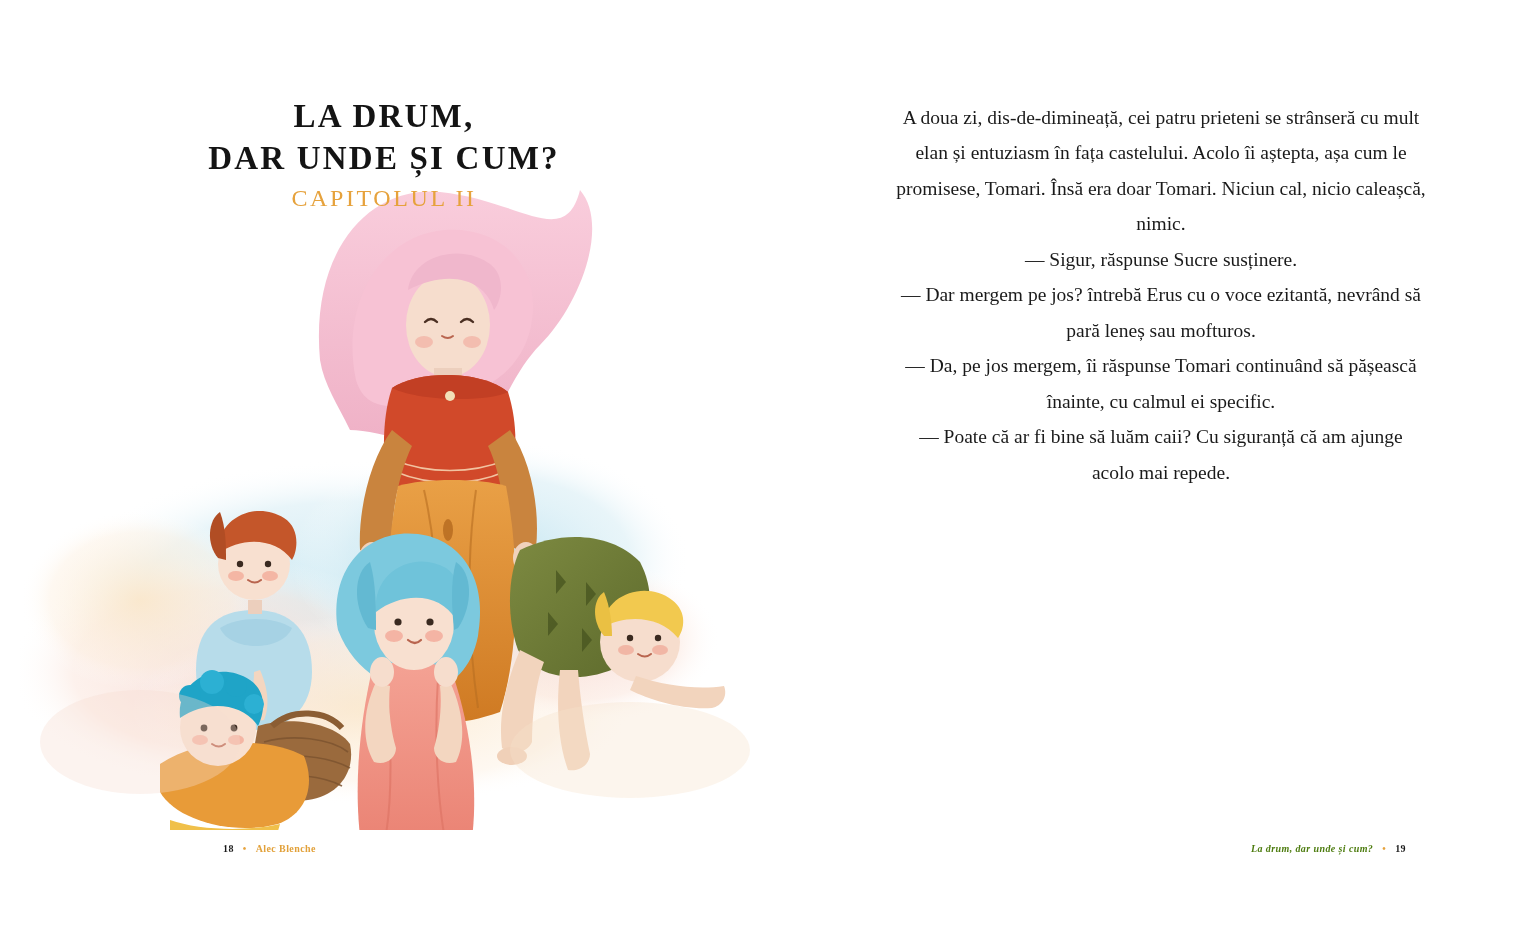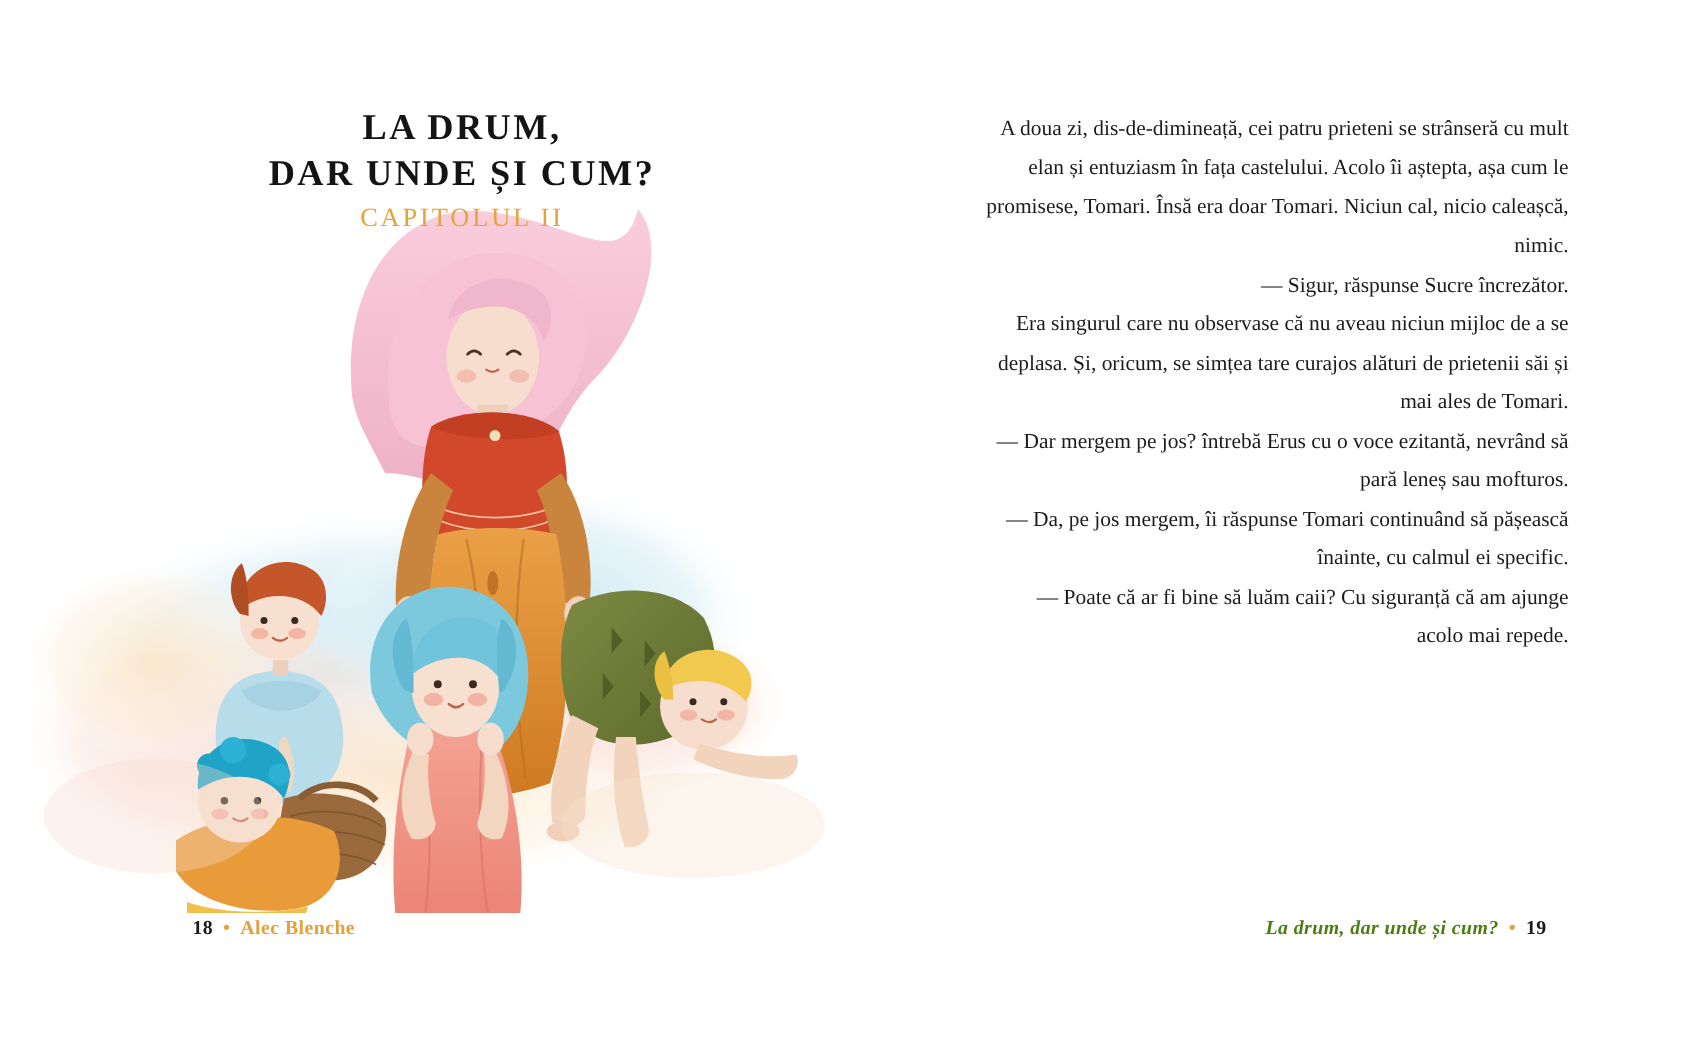--- a/index.html
+++ b/index.html
@@ -31,21 +31,20 @@
   }
 
   
   .chapter-head {
     position: absolute;
     left: 0;
     top: 95px;
     width: 768px;
     text-align: center;
     z-index: 5;
-    padding-left: 36px;
   }
   .chapter-title {
     font-family: "Liberation Serif", serif;
     font-size: 33px;
     letter-spacing: 2.2px;
     font-weight: 700;
     color: #141414;
     line-height: 1.28;
     margin: 0;
   }
@@ -78,36 +77,37 @@
 
   
   .body-col {
     position: absolute;
     left: 128px;
     top: 100px;
     width: 530px;
     font-size: 19.5px;
     line-height: 1.82;
     color: #1a1a1a;
-    text-align: right;
+    text-align: center;
   }
   .body-col p {
     margin: 0;
     text-indent: 0;
   }
   .body-col p.indent {
     text-indent: 26px;
   }
 
   
   .footer {
     position: absolute;
     bottom: 96px;
-    font-size: 18px;
+    font-size: 10px;
     letter-spacing: 0.4px;
+    margin-left: 48px;
   }
   .footer-left {
     left: 175px;
     color: #2b2b2b;
   }
   .footer-right {
     right: 130px;
     color: #2b2b2b;
   }
   .footer .folio {
@@ -336,22 +336,21 @@
     </div>
 
     <div class="footer footer-left">
       <span class="folio">18</span><span class="dot">•</span><span class="name">Alec Blenche</span>
     </div>
   </div>
 
   <div class="page page-right">
     <div class="body-col">
       <p>A doua zi, dis-de-dimineață, cei patru prieteni se strânseră cu mult elan și entuziasm în fața castelului. Acolo îi aștepta, așa cum le promisese, Tomari. Însă era doar Tomari. Niciun cal, nicio caleașcă, nimic.</p>
-      <p>— Sigur, răspunse Sucre încrezător.</p>
-      <p class="indent">Era singurul care nu observase că nu aveau niciun mijloc de a se deplasa. Și, oricum, se simțea tare curajos alături de prietenii săi și mai ales de Tomari.</p>
+      <p>— Sigur, răspunse Sucre susținere.</p>
       <p>— Dar mergem pe jos? întrebă Erus cu o voce ezitantă, nevrând să pară leneș sau mofturos.</p>
       <p>— Da, pe jos mergem, îi răspunse Tomari continuând să pășească înainte, cu calmul ei specific.</p>
       <p>— Poate că ar fi bine să luăm caii? Cu siguranță că am ajunge acolo mai repede.</p>
     </div>
 
     <div class="footer footer-right">
       <span class="runhead">La drum, dar unde și cum?</span><span class="dot">•</span><span class="folio">19</span>
     </div>
   </div>
 

